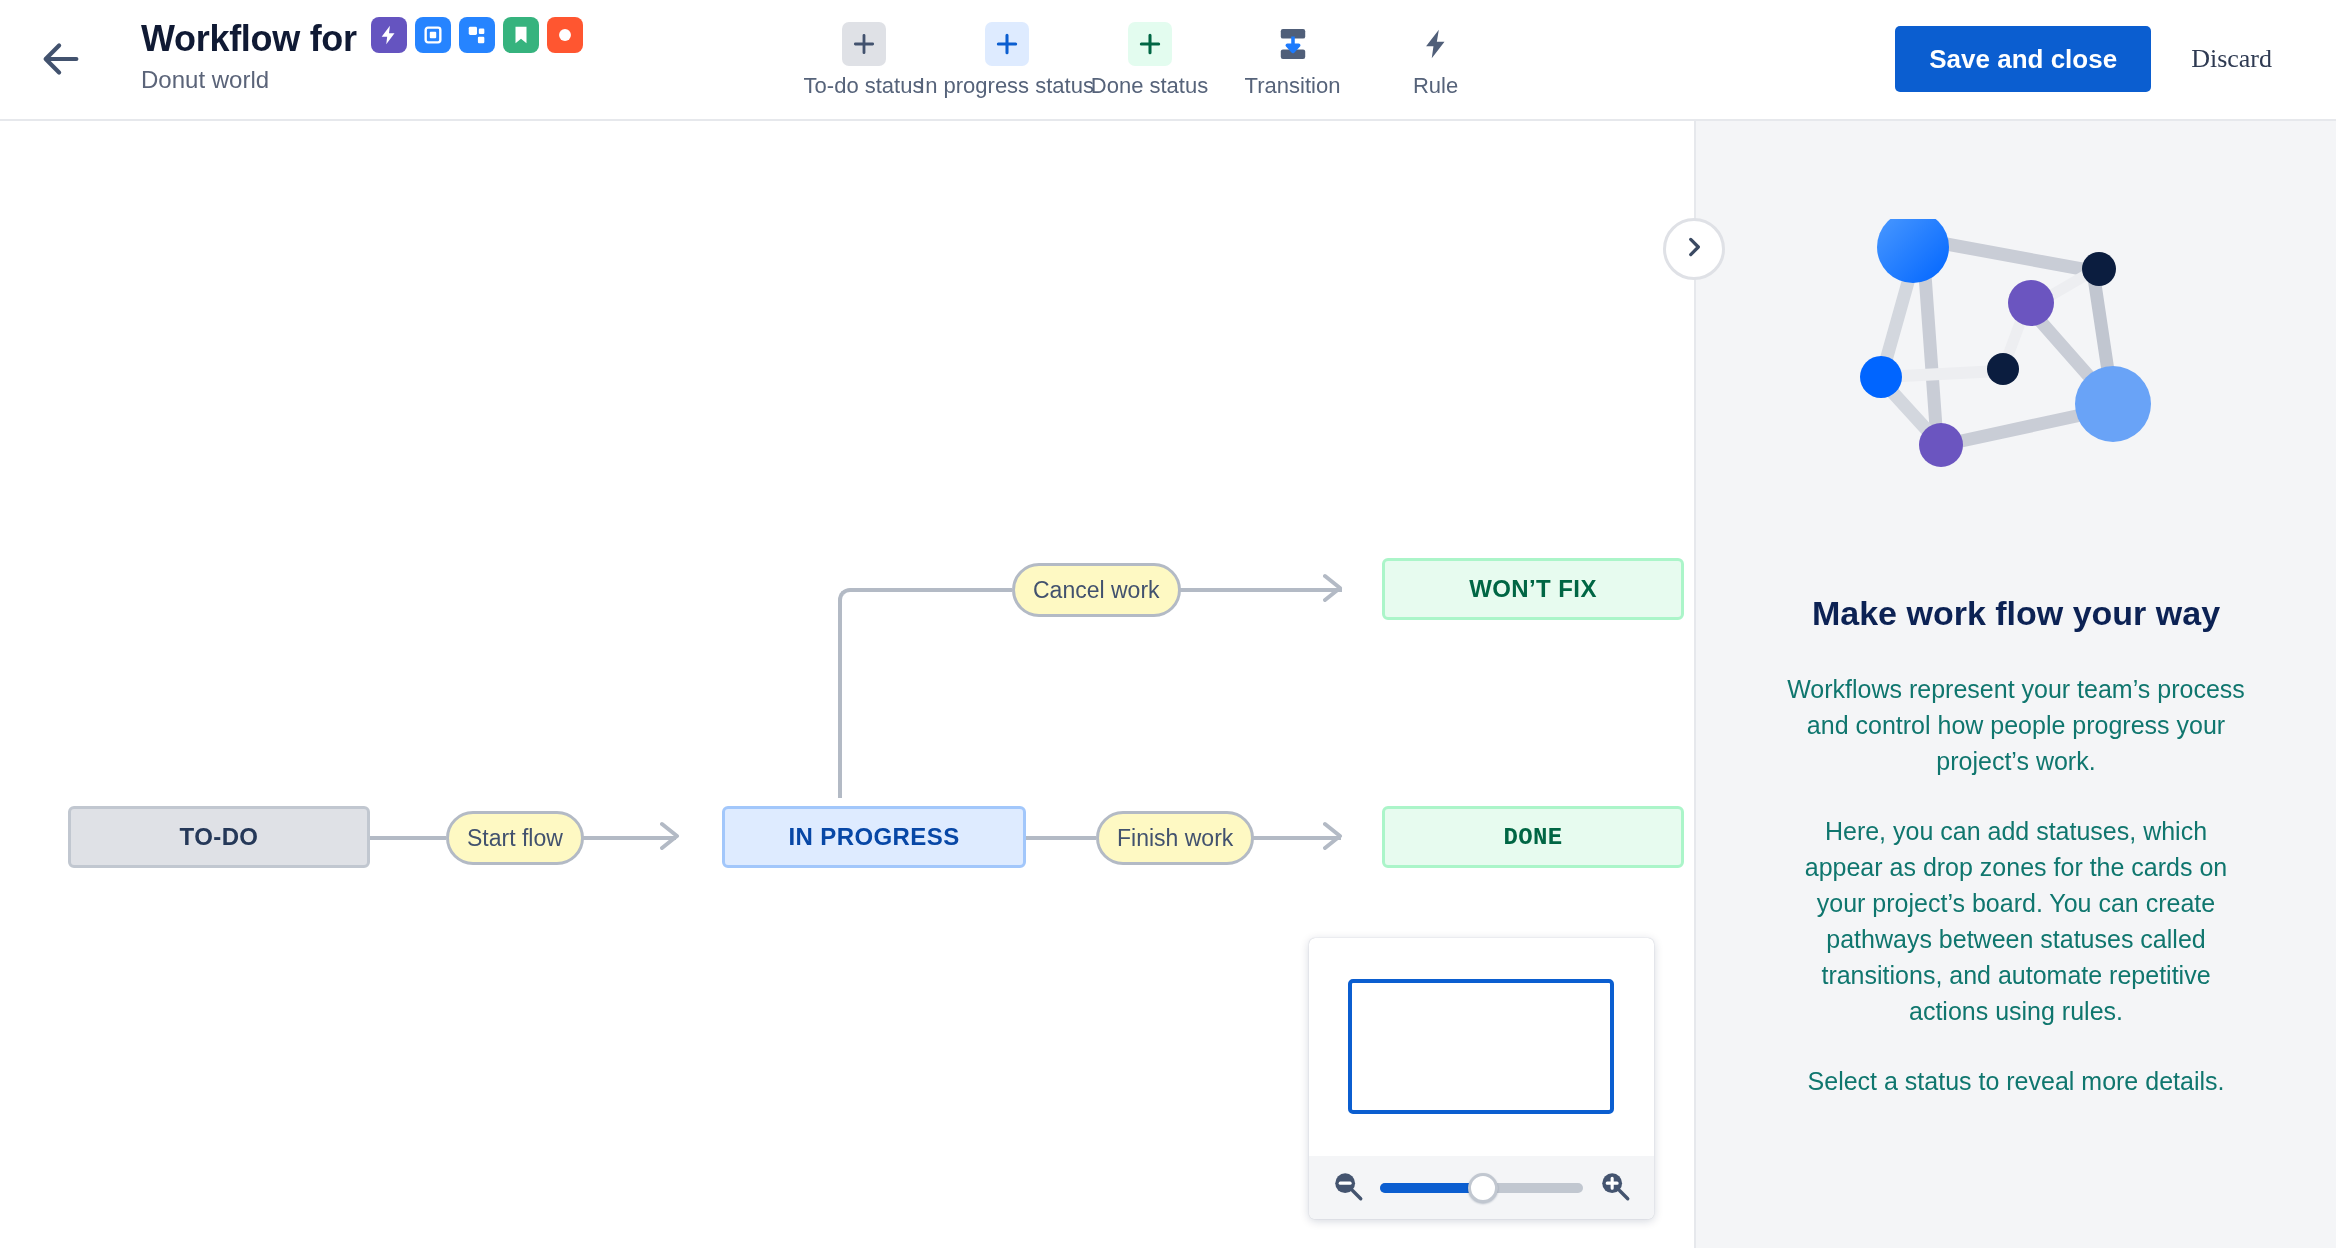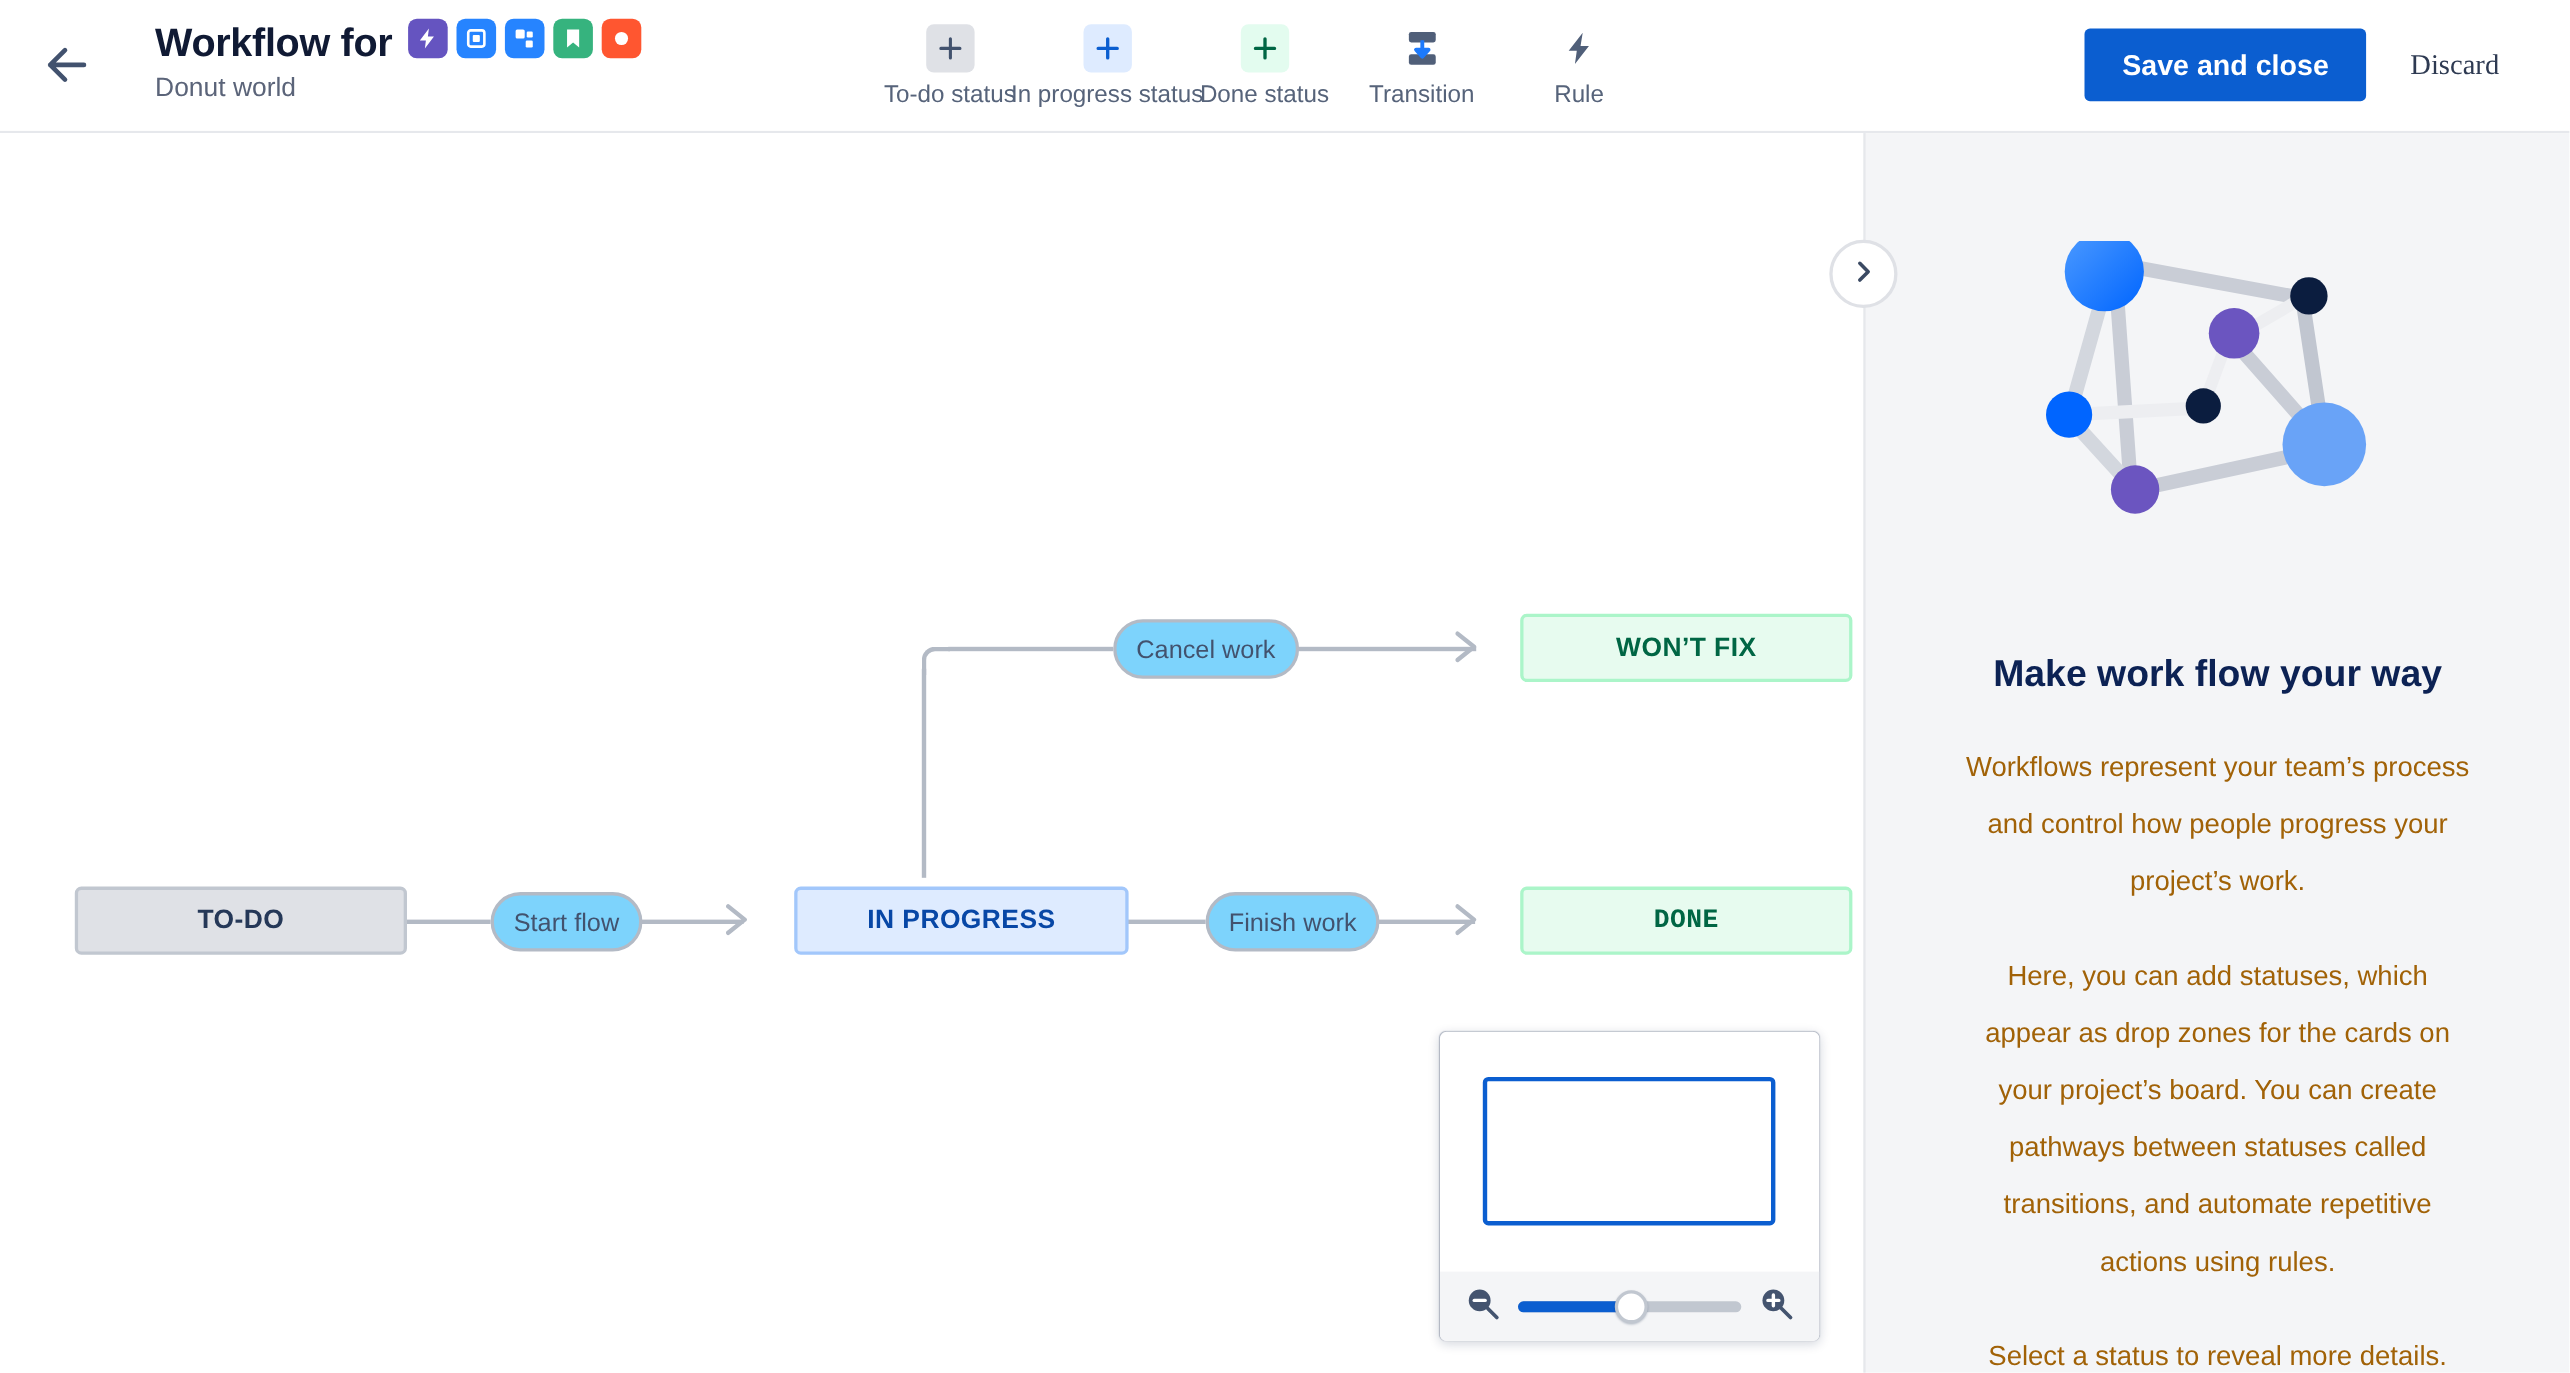--- a/index.html
+++ b/index.html
@@ -96,21 +96,21 @@
     font-size: 24px; font-weight: bold; letter-spacing: 0.4px;
     cursor: pointer;
     margin-left: 40px;
   }
   .node.todo   { background: #dfe1e6; border: 3px solid #c1c7d0; color: #253858; }
   .node.prog   { background: #deebff; border: 3px solid #a2c7fb; color: #0747a6; }
   .node.done   { background: #e7fbef; border: 3px solid #abf5c9; color: #006644; }
 
   .pill {
     position: absolute;
-    background: #7dd3fc; border: 3px solid #b3bac5;
+    background: #fef9c3; border: 3px solid #b3bac5;
     border-radius: 40px; height: 54px;
     display: flex; align-items: center; justify-content: center;
     padding: 0 18px;
     font-size: 23px; color: #42526e;
     white-space: nowrap; cursor: pointer;
   }
   .edge { position: absolute; background: #b3bac5; }
   .edge.h { height: 4px; }
   .edge.v { width: 4px; }
   .corner {
@@ -178,21 +178,21 @@
     display: flex; flex-direction: column; align-items: center;
     padding-top: 98px;
   }
   .illus { width: 330px; height: 330px; }
   .panel-title {
     font-size: 34px; font-weight: bold; color: #0c2254;
     margin-top: 42px; text-align: center; line-height: 44px;
   }
   .panel-p {
     width: 458px; text-align: center;
-    font-size: 25px; line-height: 52px; color: #a16207;
+    font-size: 25px; line-height: 36px; color: #0f766e;
     margin-top: 36px;
   }
   .panel-p.tight { margin-top: 34px; }
 </style>
 </head>
 <body>
 
 <div id="root">
 
   <div class="header">

